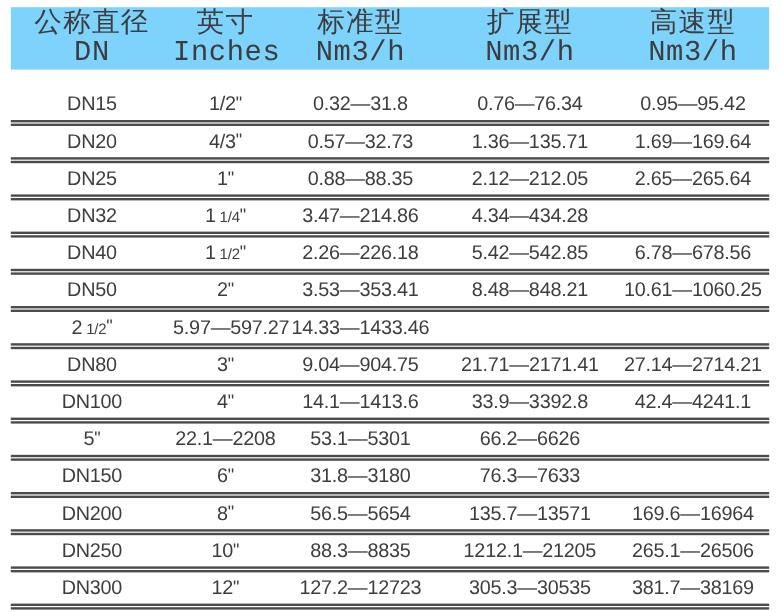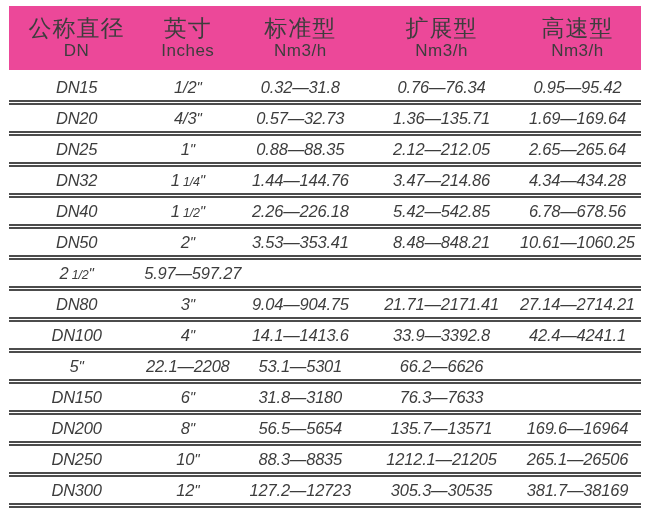--- a/index.html
+++ b/index.html
@@ -14,39 +14,39 @@
   }
   .sheet {
     width: 632px;
     margin: 6px auto 0;
   }
   .grid-cols {
     display: grid;
     grid-template-columns: 21.4% 13.8% 21.8% 22.9% 20.1%;
   }
   .thead {
-    background: #ec4899;
-    height: 64px;
+    background: #7dd3fc;
+    height: 52px;
     align-items: center;
   }
   .th {
     text-align: center;
     line-height: 1.12;
   }
   .th .h1 {
     font-size: 23px;
     letter-spacing: 1px;
   }
   .th .h2 {
-    font-size: 17px;
+    font-size: 24px;
     letter-spacing: 0.5px;
+    font-family: Liberation Mono, monospace;
   }
   .tbody {
-    padding-top: 4px;
-    font-style: italic;
+    padding-top: 16px;
   }
   .tr {
     height: 26px;
     align-items: center;
     border-bottom: 5px double #4c4c4c;
   }
   .td {
     text-align: center;
     font-size: 16.5px;
     letter-spacing: -0.2px;
@@ -110,21 +110,20 @@
       <div class="td">DN25</div>
       <div class="td"><span>1</span><span class="frac"></span><span class="mark">"</span></div>
       <div class="td">0.88—88.35</div>
       <div class="td">2.12—212.05</div>
       <div class="td">2.65—265.64</div>
     </div>
 
     <div class="tr grid-cols">
       <div class="td">DN32</div>
       <div class="td"><span>1</span><span class="frac"> 1/4</span><span class="mark">"</span></div>
-      <div class="td">1.44—144.76</div>
       <div class="td">3.47—214.86</div>
       <div class="td">4.34—434.28</div>
     </div>
 
     <div class="tr grid-cols">
       <div class="td">DN40</div>
       <div class="td"><span>1</span><span class="frac"> 1/2</span><span class="mark">"</span></div>
       <div class="td">2.26—226.18</div>
       <div class="td">5.42—542.85</div>
       <div class="td">6.78—678.56</div>
@@ -134,20 +133,21 @@
       <div class="td">DN50</div>
       <div class="td"><span>2</span><span class="frac"></span><span class="mark">"</span></div>
       <div class="td">3.53—353.41</div>
       <div class="td">8.48—848.21</div>
       <div class="td">10.61—1060.25</div>
     </div>
 
     <div class="tr grid-cols">
       <div class="td"><span>2</span><span class="frac"> 1/2</span><span class="mark">"</span></div>
       <div class="td">5.97—597.27</div>
+      <div class="td">14.33—1433.46</div>
     </div>
 
     <div class="tr grid-cols">
       <div class="td">DN80</div>
       <div class="td"><span>3</span><span class="frac"></span><span class="mark">"</span></div>
       <div class="td">9.04—904.75</div>
       <div class="td">21.71—2171.41</div>
       <div class="td">27.14—2714.21</div>
     </div>
 

